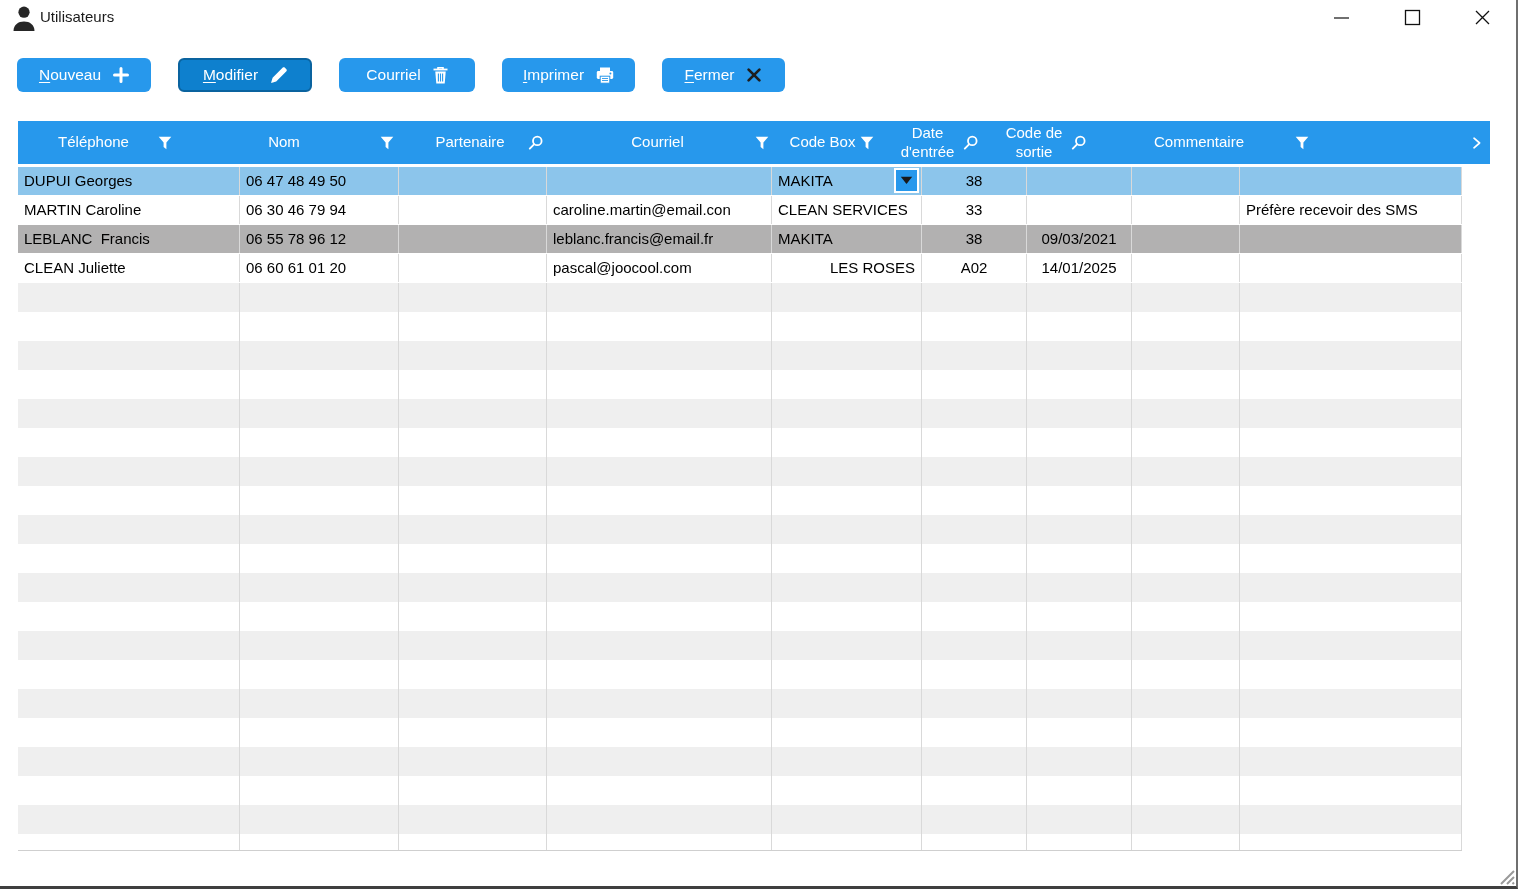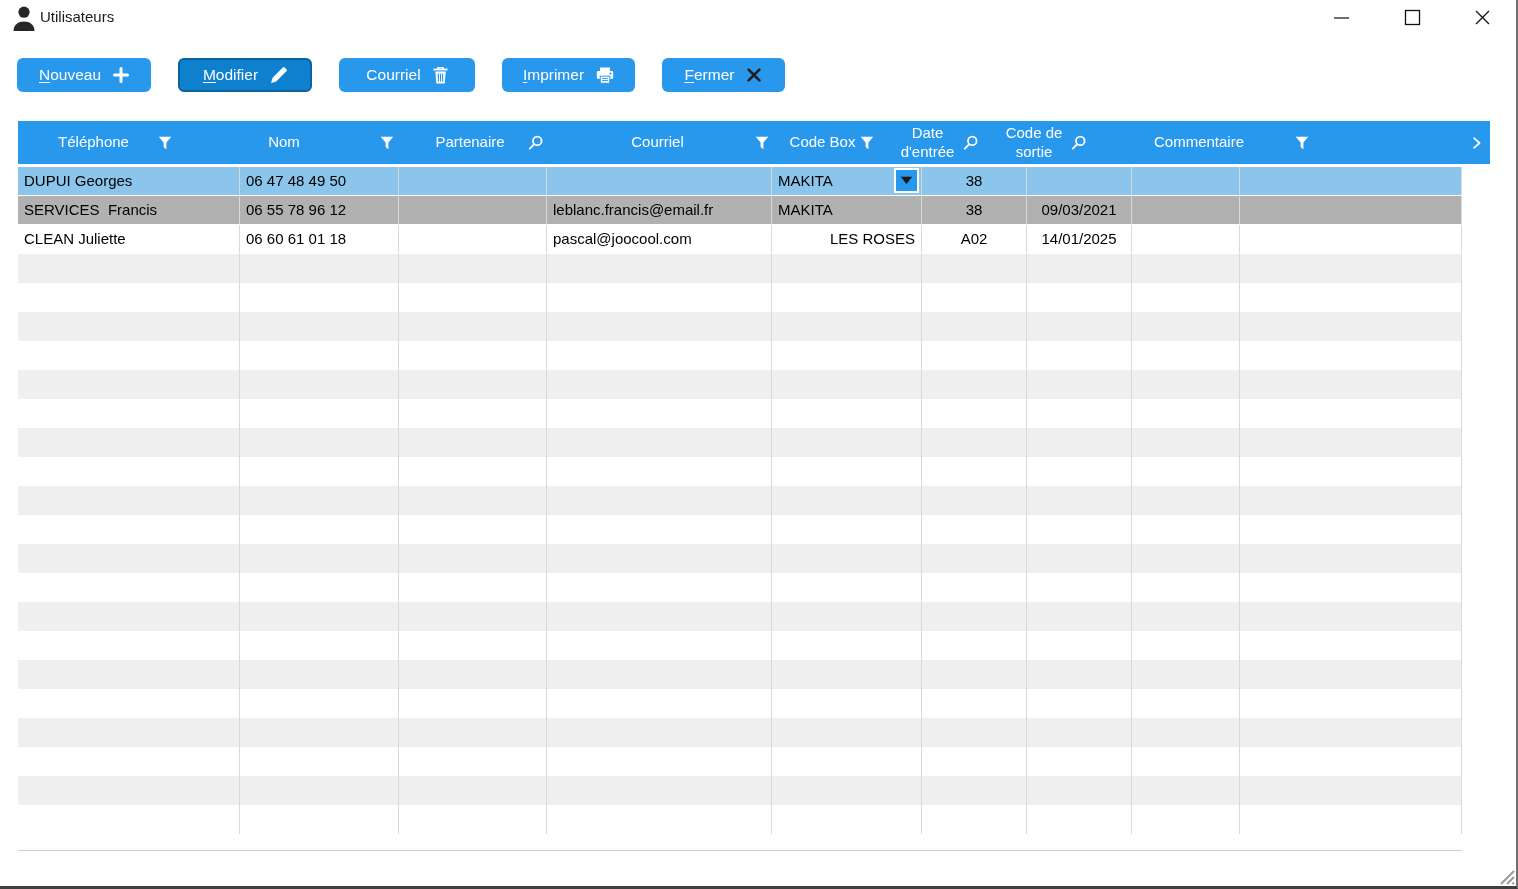--- a/index.html
+++ b/index.html
@@ -224,34 +224,45 @@
       <div class="tcell" style="width: 148px; text-align: left;"></div>
       <div class="tcell" style="width: 225px; text-align: left;"></div>
       <div class="tcell" style="width: 150px; text-align: left;">MAKITA<span class="combo"><span style="display: flex;"><svg width="13" height="9" viewBox="0 0 13 9">
               <path d="M0.8 0.8h11.4L6.5 8z" fill="#191919"></path>
             </svg></span></span></div>
       <div class="tcell" style="width: 105px; text-align: center;">38</div>
       <div class="tcell" style="width: 105px; text-align: center;"></div>
       <div class="tcell" style="width: 108px; text-align: center;"></div>
       <div class="tcell" style="width: 222px; text-align: left;"></div>
     </div>
+    <div class="trow data ">
+      <div class="tcell" style="width: 222px; text-align: left;">MARTIN Caroline</div>
+      <div class="tcell" style="width: 159px; text-align: left;">06 30 46 79 94</div>
+      <div class="tcell" style="width: 148px; text-align: left;"></div>
+      <div class="tcell" style="width: 225px; text-align: left;">caroline.martin@email.con</div>
+      <div class="tcell" style="width: 150px; text-align: left;">CLEAN SERVICES</div>
+      <div class="tcell" style="width: 105px; text-align: center;">33</div>
+      <div class="tcell" style="width: 105px; text-align: center;"></div>
+      <div class="tcell" style="width: 108px; text-align: center;"></div>
+      <div class="tcell" style="width: 222px; text-align: left;">Préfère recevoir des SMS</div>
+    </div>
     <div class="trow data marked">
-      <div class="tcell" style="width: 222px; text-align: left;">SERVICES  Francis</div>
+      <div class="tcell" style="width: 222px; text-align: left;">LEBLANC  Francis</div>
       <div class="tcell" style="width: 159px; text-align: left;">06 55 78 96 12</div>
       <div class="tcell" style="width: 148px; text-align: left;"></div>
       <div class="tcell" style="width: 225px; text-align: left;">leblanc.francis@email.fr</div>
       <div class="tcell" style="width: 150px; text-align: left;">MAKITA</div>
       <div class="tcell" style="width: 105px; text-align: center;">38</div>
       <div class="tcell" style="width: 105px; text-align: center;">09/03/2021</div>
       <div class="tcell" style="width: 108px; text-align: center;"></div>
       <div class="tcell" style="width: 222px; text-align: left;"></div>
     </div>
     <div class="trow data ">
       <div class="tcell" style="width: 222px; text-align: left;">CLEAN Juliette</div>
-      <div class="tcell" style="width: 159px; text-align: left;">06 60 61 01 18</div>
+      <div class="tcell" style="width: 159px; text-align: left;">06 60 61 01 20</div>
       <div class="tcell" style="width: 148px; text-align: left;"></div>
       <div class="tcell" style="width: 225px; text-align: left;">pascal@joocool.com</div>
       <div class="tcell" style="width: 150px; text-align: right;">LES ROSES</div>
       <div class="tcell" style="width: 105px; text-align: center;">A02</div>
       <div class="tcell" style="width: 105px; text-align: center;">14/01/2025</div>
       <div class="tcell" style="width: 108px; text-align: center;"></div>
       <div class="tcell" style="width: 222px; text-align: left;"></div>
     </div>
     <div class="trow stripe">
       <div class="tcell" style="width: 222px;"></div>

